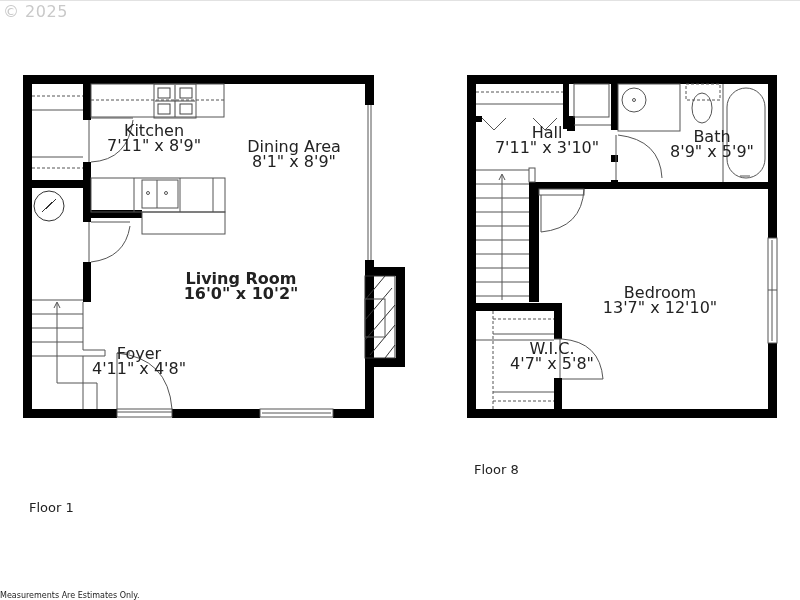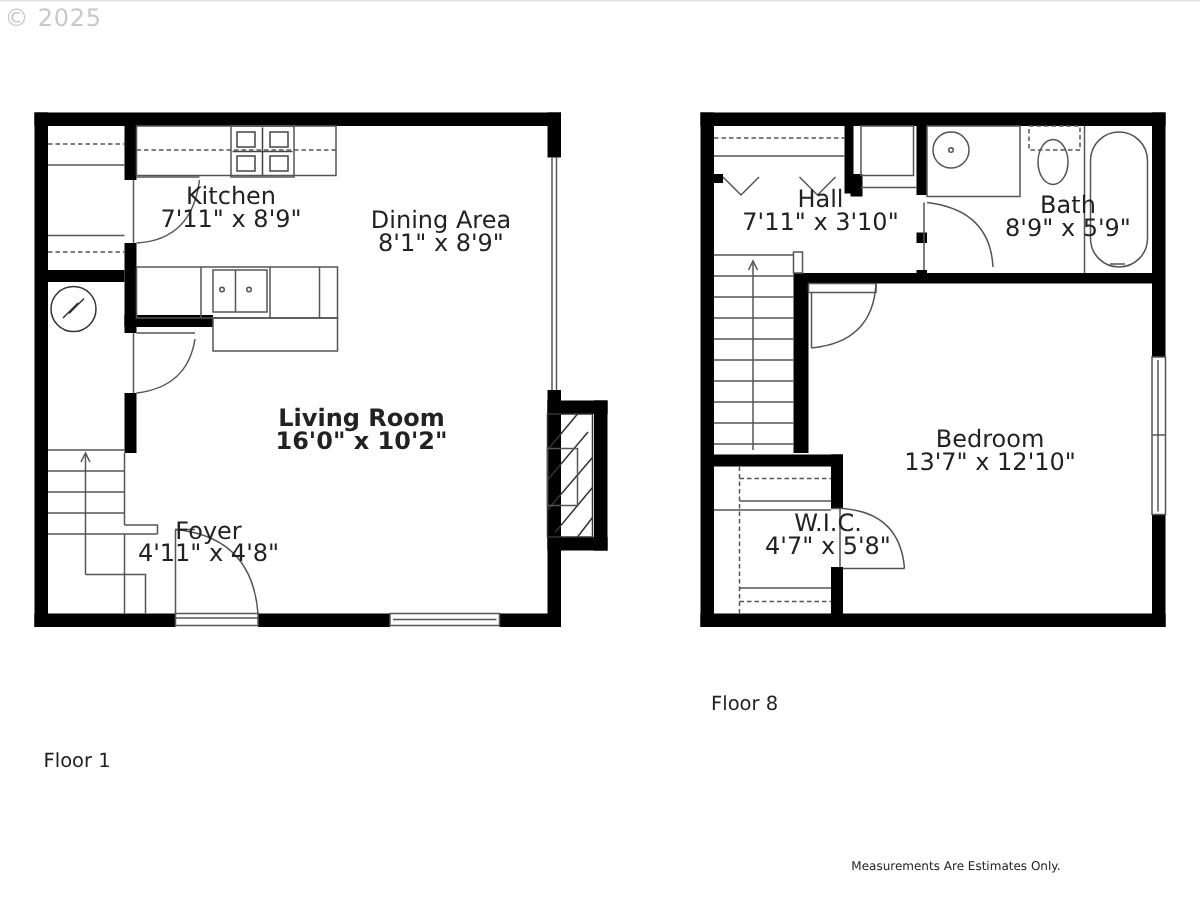--- a/index.html
+++ b/index.html
@@ -2,21 +2,21 @@
 <html><head>
 <meta charset="utf-8">
 <style>
   html, body { margin:0; padding:0; background:#fff; }
   body { width:800px; height:600px; position:relative; overflow:hidden; font-family:"DejaVu Sans", sans-serif; }
   .copyright { position:absolute; left:3px; top:2px; font-size:16px; color:#c9c9c9; letter-spacing:0.5px; }
   .topline { position:absolute; left:0; top:0; width:800px; height:1px; background:#e2e2e2; }
   svg.plan { position:absolute; left:0; top:0; }
   .room-label { position:absolute; font-size:16px; color:#222; text-align:center; line-height:15px; white-space:nowrap; transform:translateX(-50%); }
   .floor-label { position:absolute; font-size:13px; color:#222; }
-  .footnote { position:absolute; left:0; width:707px; top:573px; text-align:right; font-size:8px; color:#222; }
+  .footnote { position:absolute; left:0; width:707px; top:591px; text-align:left; font-size:8px; color:#222; }
 </style>
 </head>
 <body>
 
 <div class="topline"></div>
 <div class="copyright">© 2025</div>
 
 <svg class="plan" width="800" height="600" viewBox="0 0 800 600">
 
   <g fill="none" stroke="#555" stroke-width="1">

